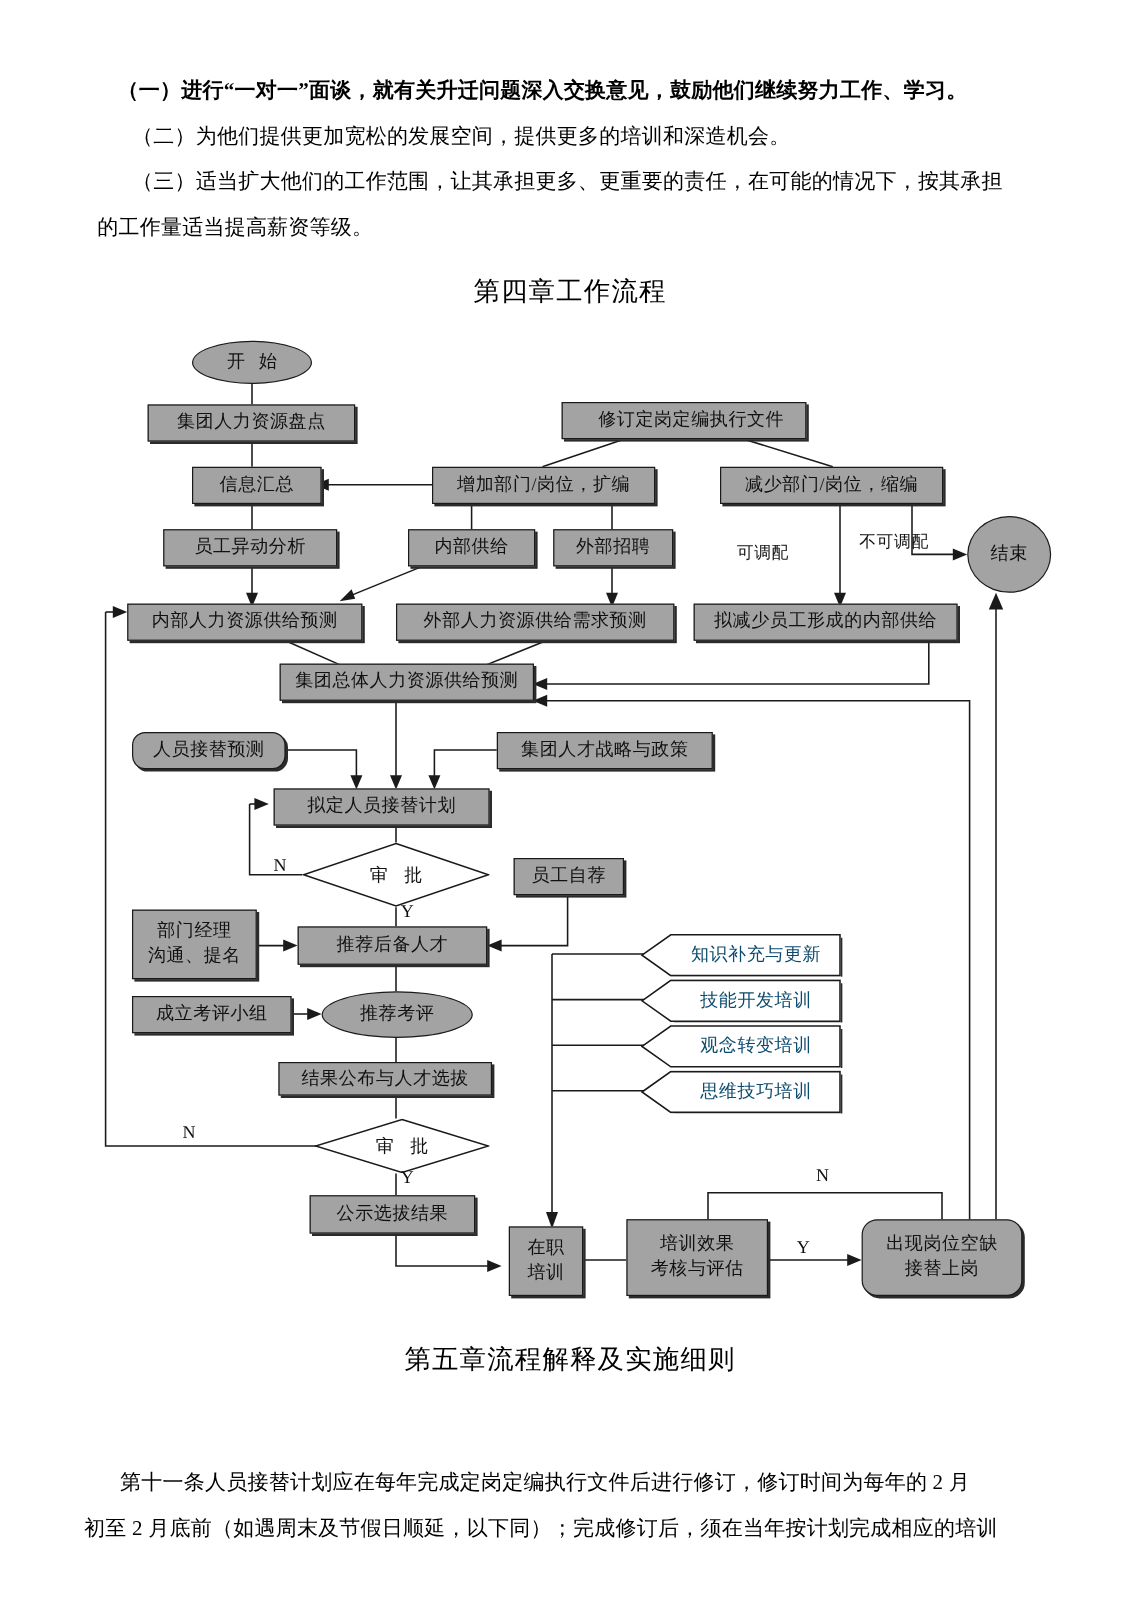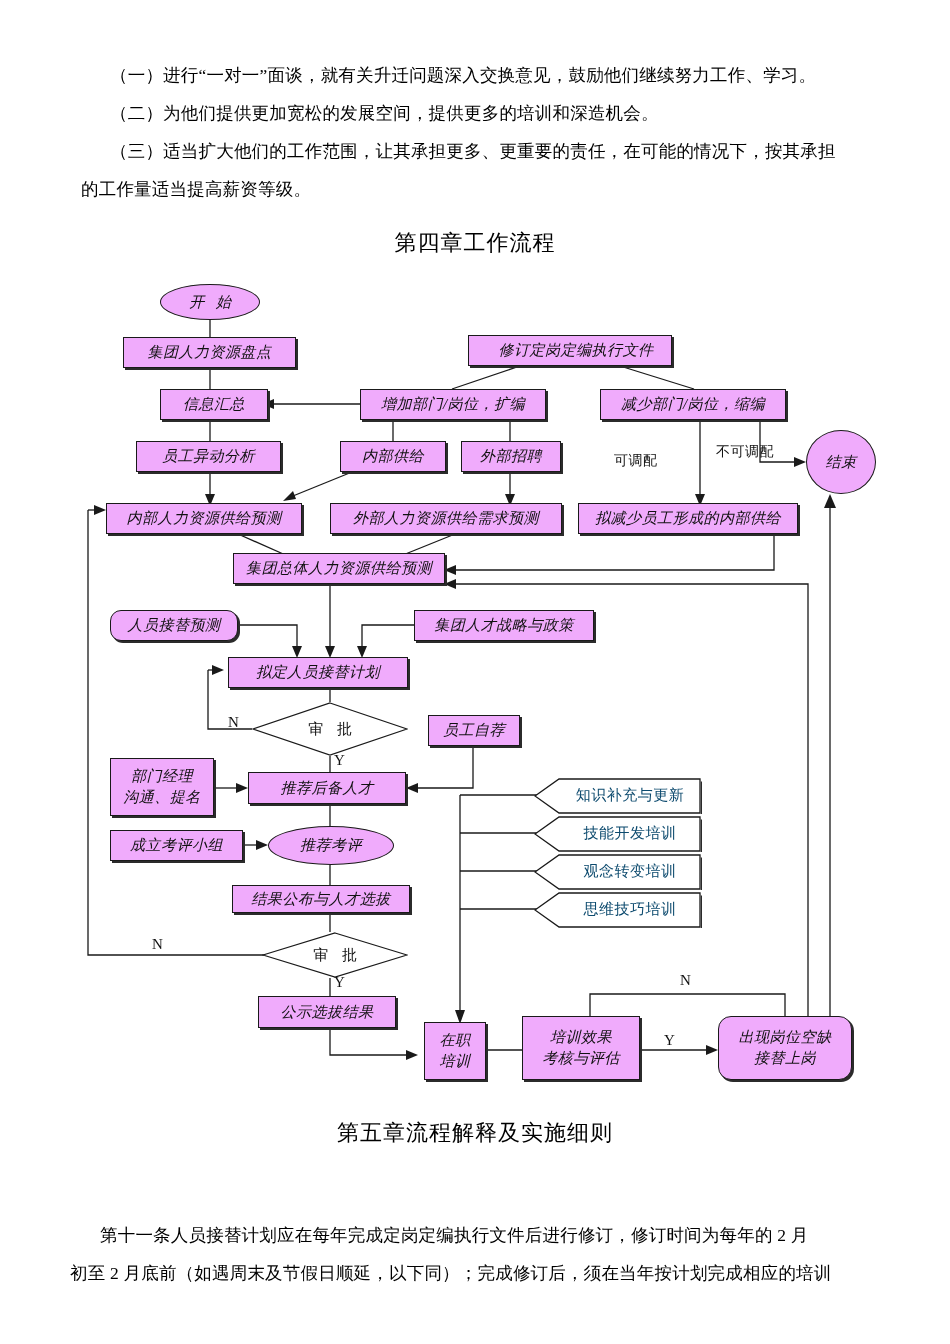--- a/index.html
+++ b/index.html
@@ -29,31 +29,30 @@
     font-size:22px;
     letter-spacing:1px;
   }
 
   
   #flow{position:absolute;left:0;top:0;width:950px;height:1344px;}
   .node{
     position:absolute;
     box-sizing:border-box;
     border:1.3px solid #1a1a1a;
-    background:#f0abfc;
+    background:#a3a3a3;
     display:flex;
     align-items:center;
     justify-content:center;
     text-align:center;
     font-size:15px;
     line-height:19px;
     letter-spacing:0.5px;
     color:#111;
     z-index:3;
-    font-style:italic;
   }
   .node.shadow{box-shadow:2px 2px 0 #2b2b2b;}
   .node.oval{border-radius:50%;}
   .node.round{border-radius:13px;}
   .node.two-line{flex-direction:column;line-height:21px;}
 
   
   .diamond{
     position:absolute;
     z-index:3;
@@ -93,21 +92,21 @@
 
   svg.wires{position:absolute;left:0;top:0;width:950px;height:1344px;z-index:1;overflow:visible;}
   svg.wires line,svg.wires path,svg.wires polyline{stroke:#1a1a1a;stroke-width:1.3px;fill:none;}
   svg.wires polygon.head{fill:#1a1a1a;stroke:none;}
 </style>
 </head>
 <body>
 
 <div class="page">
 
-  <div class="para" style="left:110px;top:58px;">（一）进行“一对一”面谈，就有关升迁问题深入交换意见，鼓励他们继续努力工作、学习。</div>
+  <div class="para" style="left:98px;top:58px;font-weight:bold;">（一）进行“一对一”面谈，就有关升迁问题深入交换意见，鼓励他们继续努力工作、学习。</div>
   <div class="para" style="left:110px;top:96px;">（二）为他们提供更加宽松的发展空间，提供更多的培训和深造机会。</div>
   <div class="para" style="left:110px;top:134px;">（三）适当扩大他们的工作范围，让其承担更多、更重要的责任，在可能的情况下，按其承担</div>
   <div class="para" style="left:81px;top:172px;">的工作量适当提高薪资等级。</div>
 
   <div class="chapter-title" style="top:228px;">第四章工作流程</div>
 
   <div id="flow">
 
     <svg class="wires" viewBox="0 0 950 1344" preserveAspectRatio="none">
       <defs></defs>

